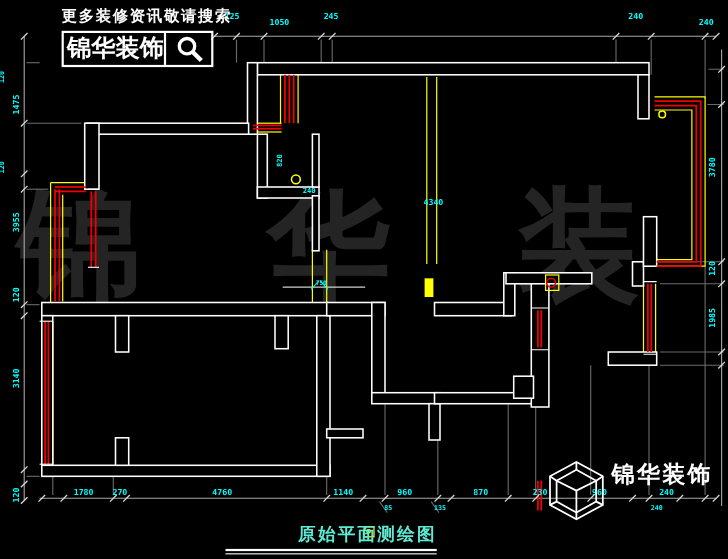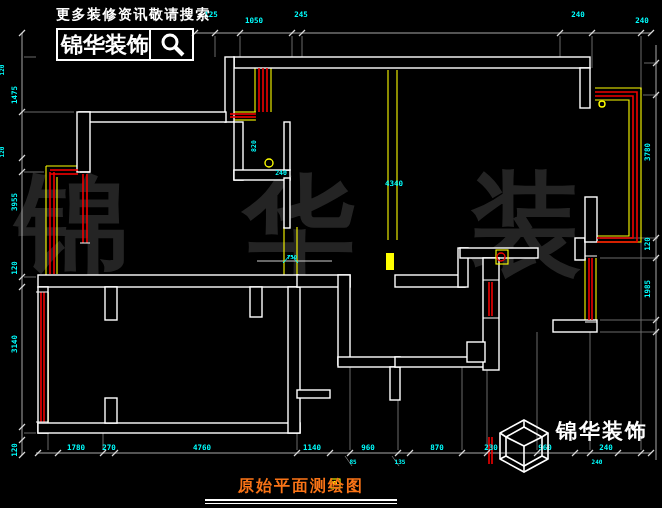--- a/index.html
+++ b/index.html
@@ -25,21 +25,21 @@
   .slogan{font-size:14px;font-weight:bold;letter-spacing:1.5px;white-space:nowrap;}
   .logobox{margin-top:4px;width:134px;height:29px;border:2px solid #fff;display:flex;align-items:stretch;}
   .logotext{flex:1;font-size:22px;font-weight:bold;line-height:29px;padding-left:3px;letter-spacing:0px;white-space:nowrap;}
   .searchcell{width:42px;border-left:2px solid #fff;display:flex;align-items:center;justify-content:center;}
   .footer{position:absolute;left:498px;top:418px;z-index:3;color:#fff;display:flex;}
   .cube{width:52px;height:56px;}
   .ftxt{margin-left:6px;font-weight:bold;font-size:21px;line-height:26px;letter-spacing:2px;white-space:nowrap;}
   .site{position:absolute;left:498px;top:470px;z-index:3;color:#fff;font-weight:bold;
         font-size:11.5px;letter-spacing:1.5px;white-space:nowrap;}
   .titleblk{position:absolute;left:205px;top:476px;width:192px;z-index:3;text-align:center;}
-  .titletx{color:#f97316;font-weight:bold;font-size:16px;letter-spacing:2px;white-space:nowrap;}
+  .titletx{color:#5eead4;font-weight:bold;font-size:16px;letter-spacing:2px;white-space:nowrap;text-align:right;}
   .tl1{margin-top:2px;height:2px;background:#fff;}
   .tl2{margin-top:2px;height:1px;background:#fff;}
 </style>
 </head>
 <body>
 
 <div class="canvas">
 
   <div class="watermark">锦 华 装 饰</div>
 

